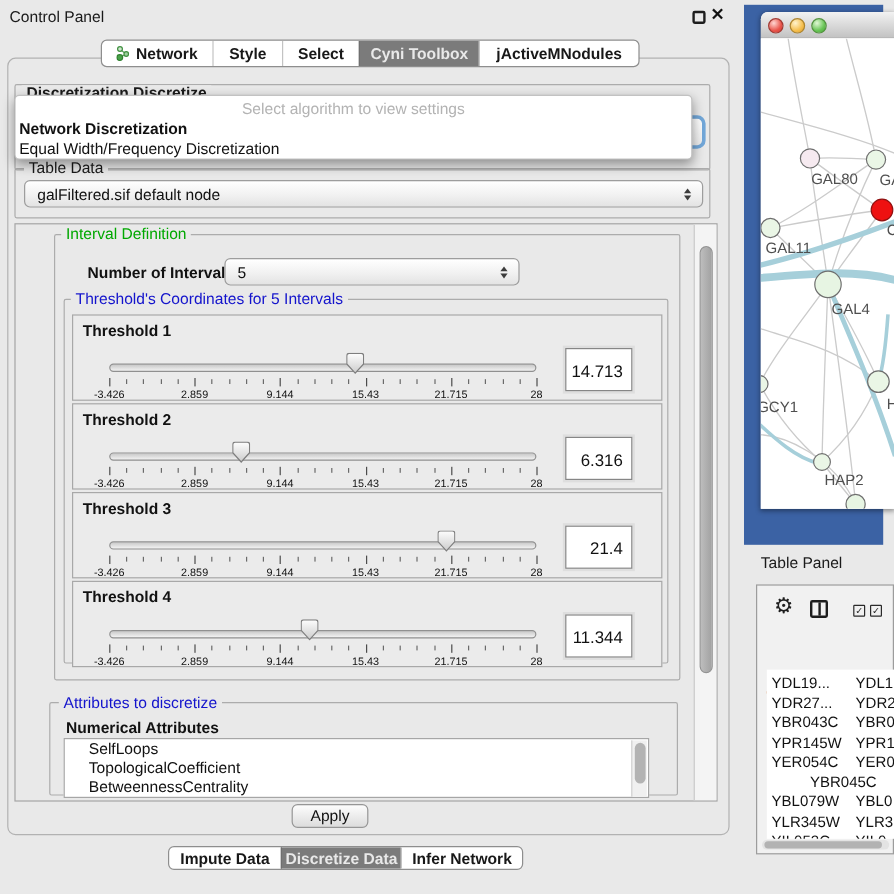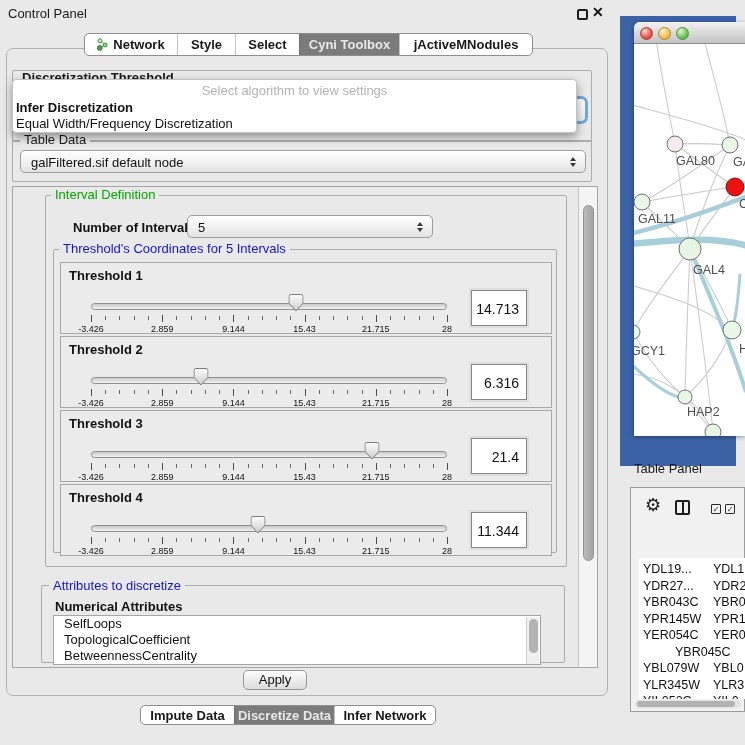--- a/index.html
+++ b/index.html
@@ -79,29 +79,29 @@
   .tick.major { height:7px; top:0; background:#4c4c4c; }
   .slabels { position:absolute; left:0; top:35px; width:100%; height:11px; }
   .slab { position:absolute; transform:translateX(-50%); font-size:9px; font-weight:400; color:#111; white-space:nowrap; }
   .vbox { position:absolute; left:410px; top:27px; width:56px; height:36px; background:#FFF;
     border:1px solid #868686; box-shadow:0 0 0 2px #DEDEDE; font-size:14px; text-align:right; padding:10px 7px 0 0; }
 
   #attr-group { left:28px; top:398px; width:524px; height:78px; }
   #attr-title { left:36px; top:392px; }
   #numattr-label { left:42px; top:412px; font-size:13px; font-weight:700; }
   #attr-list { left:40px; top:428px; width:488px; height:50px; background:#FFF; border:1px solid #A6A6A6; overflow:hidden; }
-  .litem { height:16px; line-height:16px; font-size:13px; padding-left:10px; cursor:pointer; }
+  .litem { height:16px; line-height:16px; font-size:13px; padding-left:20px; cursor:pointer; }
   #list-scrollbar { position:absolute; right:1px; top:1px; width:13px; height:48px; background:#F0F0F0; border-left:1px solid #D0D0D0; }
   #list-scroll-thumb { position:absolute; left:2px; top:2px; width:9px; height:34px; border-radius:5px; background:#B3B3B3; }
 
   #apply-btn { left:243px; top:670px; width:64px; height:20px; border:1px solid #969696; border-radius:5px;
     background:linear-gradient(#FDFDFD,#DCDCDC); font-size:13px; text-align:center; line-height:18px; cursor:pointer; }
 
   
-  #blue-panel { left:620px; top:16px; width:116px; height:450px; background:#3B62A4; }
+  #blue-panel { left:620px; top:4px; width:116px; height:450px; background:#3B62A4; }
   #net-window { left:14px; top:6px; width:111px; height:414px; border-radius:6px 0 0 0; background:#FFF;
     box-shadow:0 1px 4px rgba(0,0,0,.4); }
   #net-titlebar { left:0; top:0; width:100%; height:22px; border-radius:6px 0 0 0;
     background:linear-gradient(#F2F2F2,#C3C3C3); border-bottom:1px solid #8F8F8F; }
   .light { position:absolute; top:5px; width:13px; height:13px; border-radius:50%; cursor:pointer; }
   #light-red   { left:6px;  background:radial-gradient(circle at 35% 30%, #FFD6D2, #E95349 60%, #C64138); border:1px solid #A23A33; }
   #light-yellow{ left:24px; background:radial-gradient(circle at 35% 30%, #FFF3CE, #F5BE4D 60%, #D99C2E); border:1px solid #AE852F; }
   #light-green { left:42px; background:radial-gradient(circle at 35% 30%, #E0F7D4, #67C454 60%, #4DA23C); border:1px solid #53933F; }
   #net-canvas { left:0; top:22px; width:111px; height:392px; background:#FFF; overflow:hidden; }
 
@@ -163,26 +163,26 @@
     </div>
     <div class="seg sel" style="width: 100px;">
       <span>Cyni Toolbox</span>
     </div>
     <div class="seg" style="width: 133px;">
       <span>jActiveMNodules</span>
     </div>
   </div>
 
 <div class="abs groupbox" id="algo-group"></div>
-<span class="abs grouptitle" id="algo-title">Discretization Threshold</span>
+<span class="abs grouptitle" id="algo-title">Discretization Discretize</span>
 <div class="abs" id="focus-combo"></div>
 
 <div class="abs" id="algo-popup">
   <div class="popup-row" id="popup-prompt">Select algorithm to view settings</div>
-  <div class="popup-row" id="popup-opt0">Infer Discretization</div>
+  <div class="popup-row" id="popup-opt0">Network Discretization</div>
   <div class="popup-row" id="popup-opt1">Equal Width/Frequency Discretization</div>
 </div>
 
 <div class="abs groupbox" id="tabledata-group"></div>
 <span class="abs grouptitle" id="tabledata-title">Table Data</span>
 <div class="abs combo" id="combo-table">
   <span class="val">galFiltered.sif default node</span>
   <span class="spin">
       <span class="up"></span>
       <span class="down"></span>

